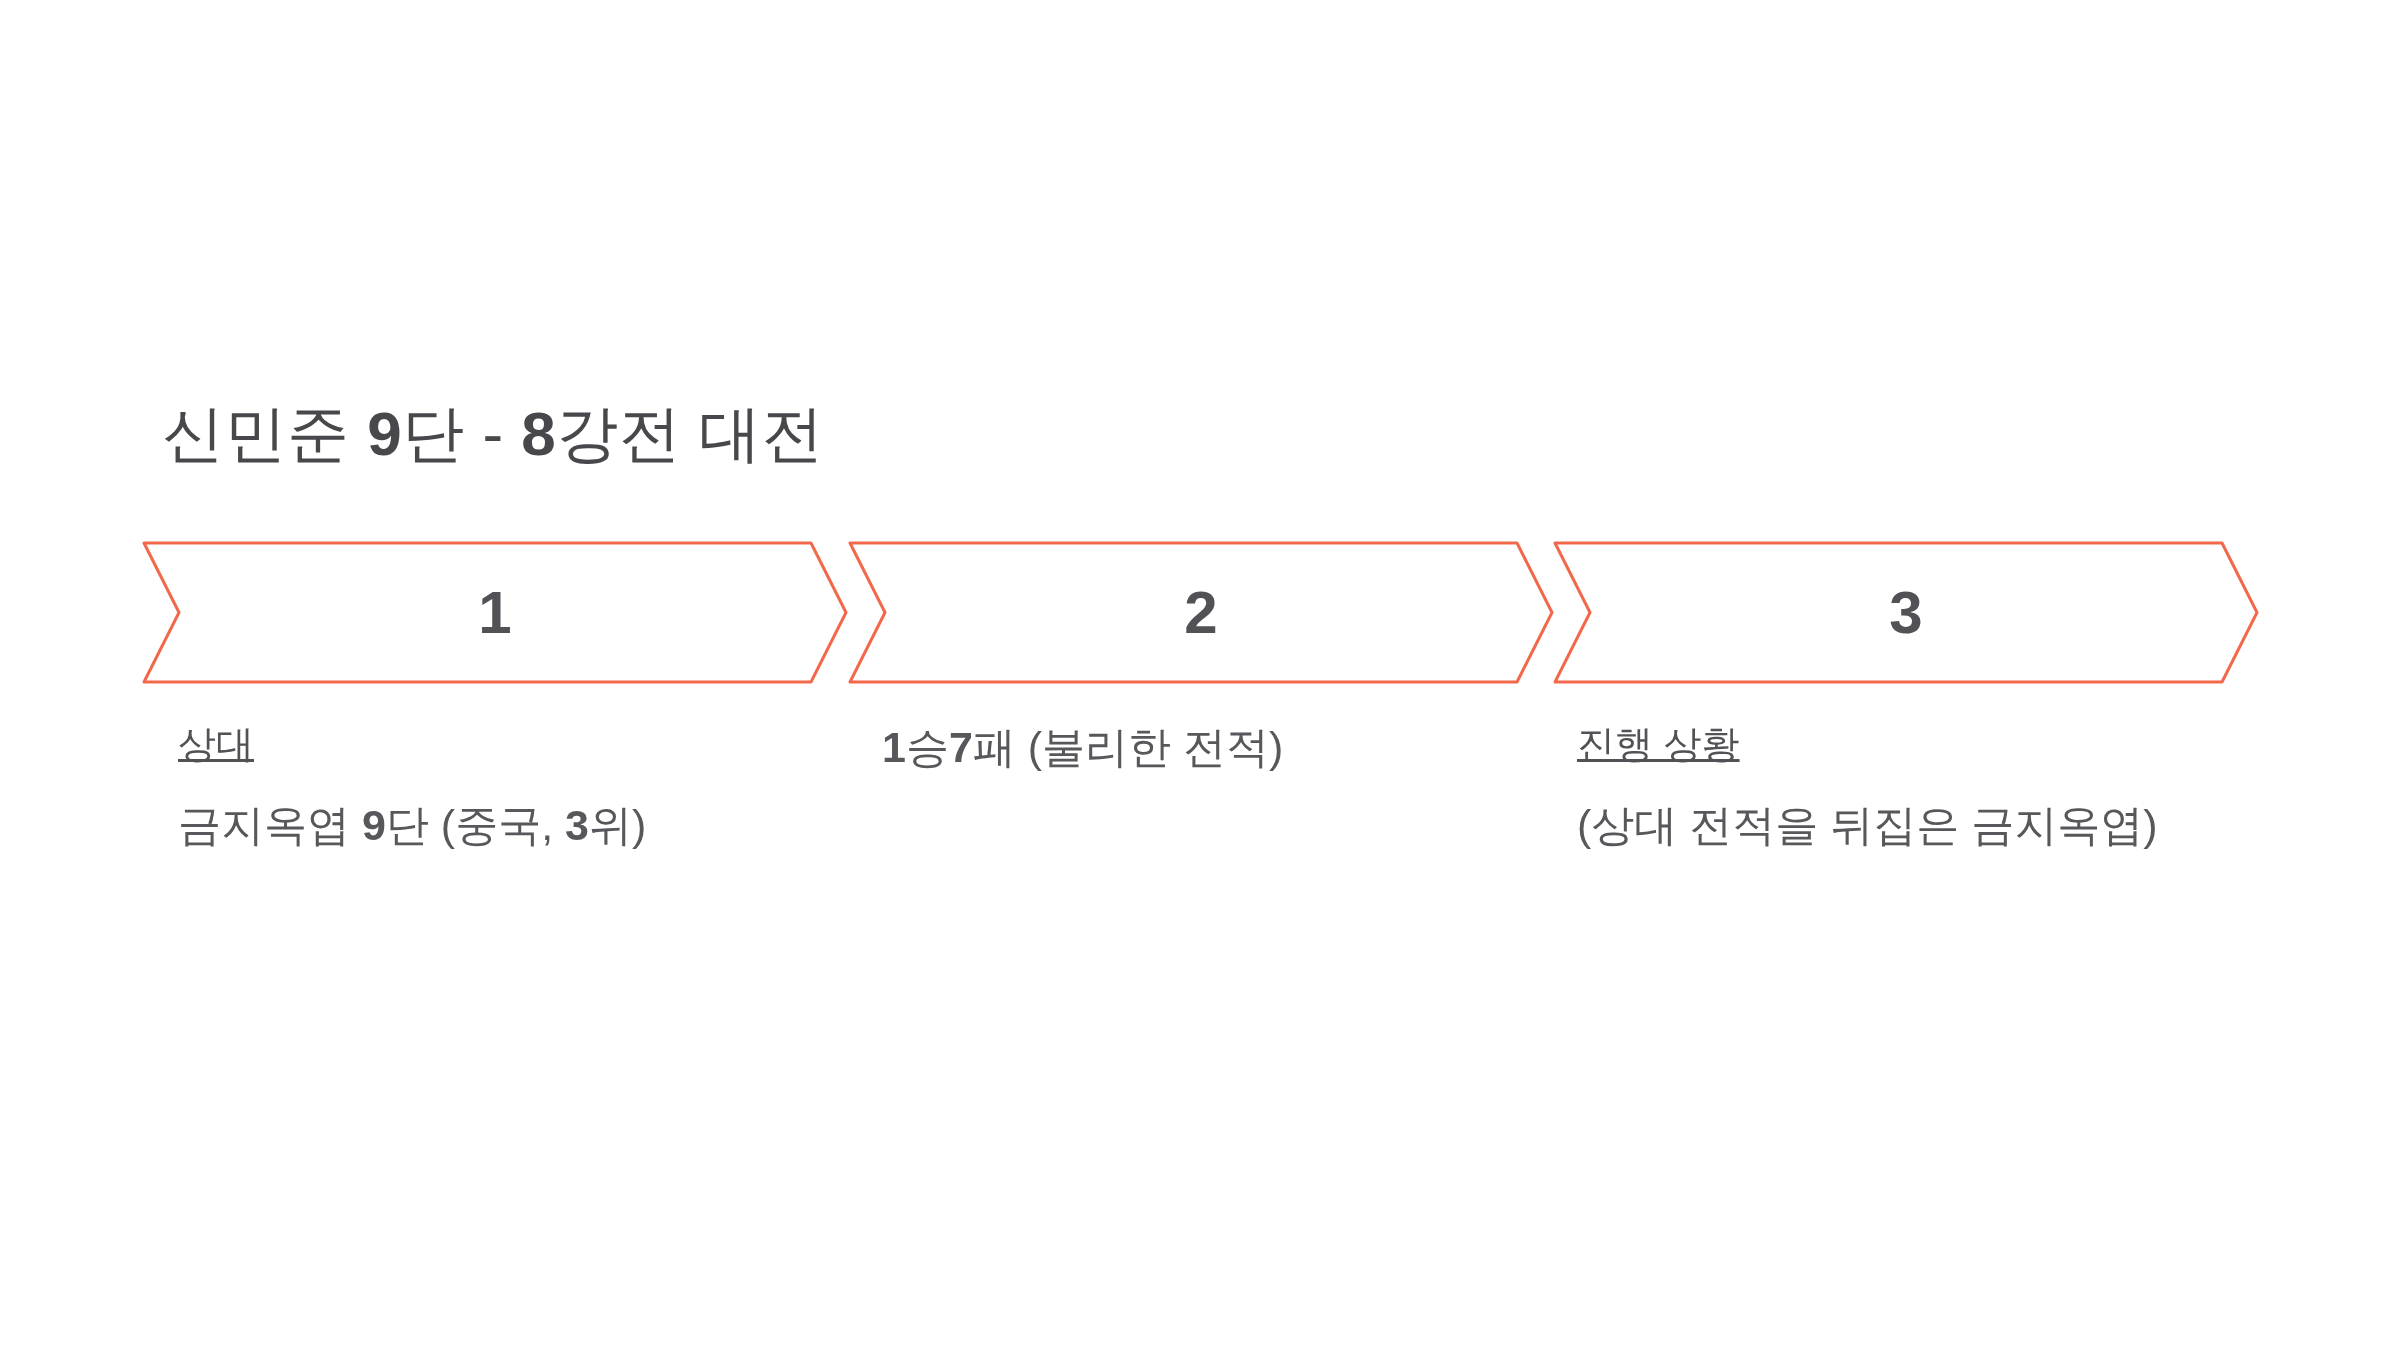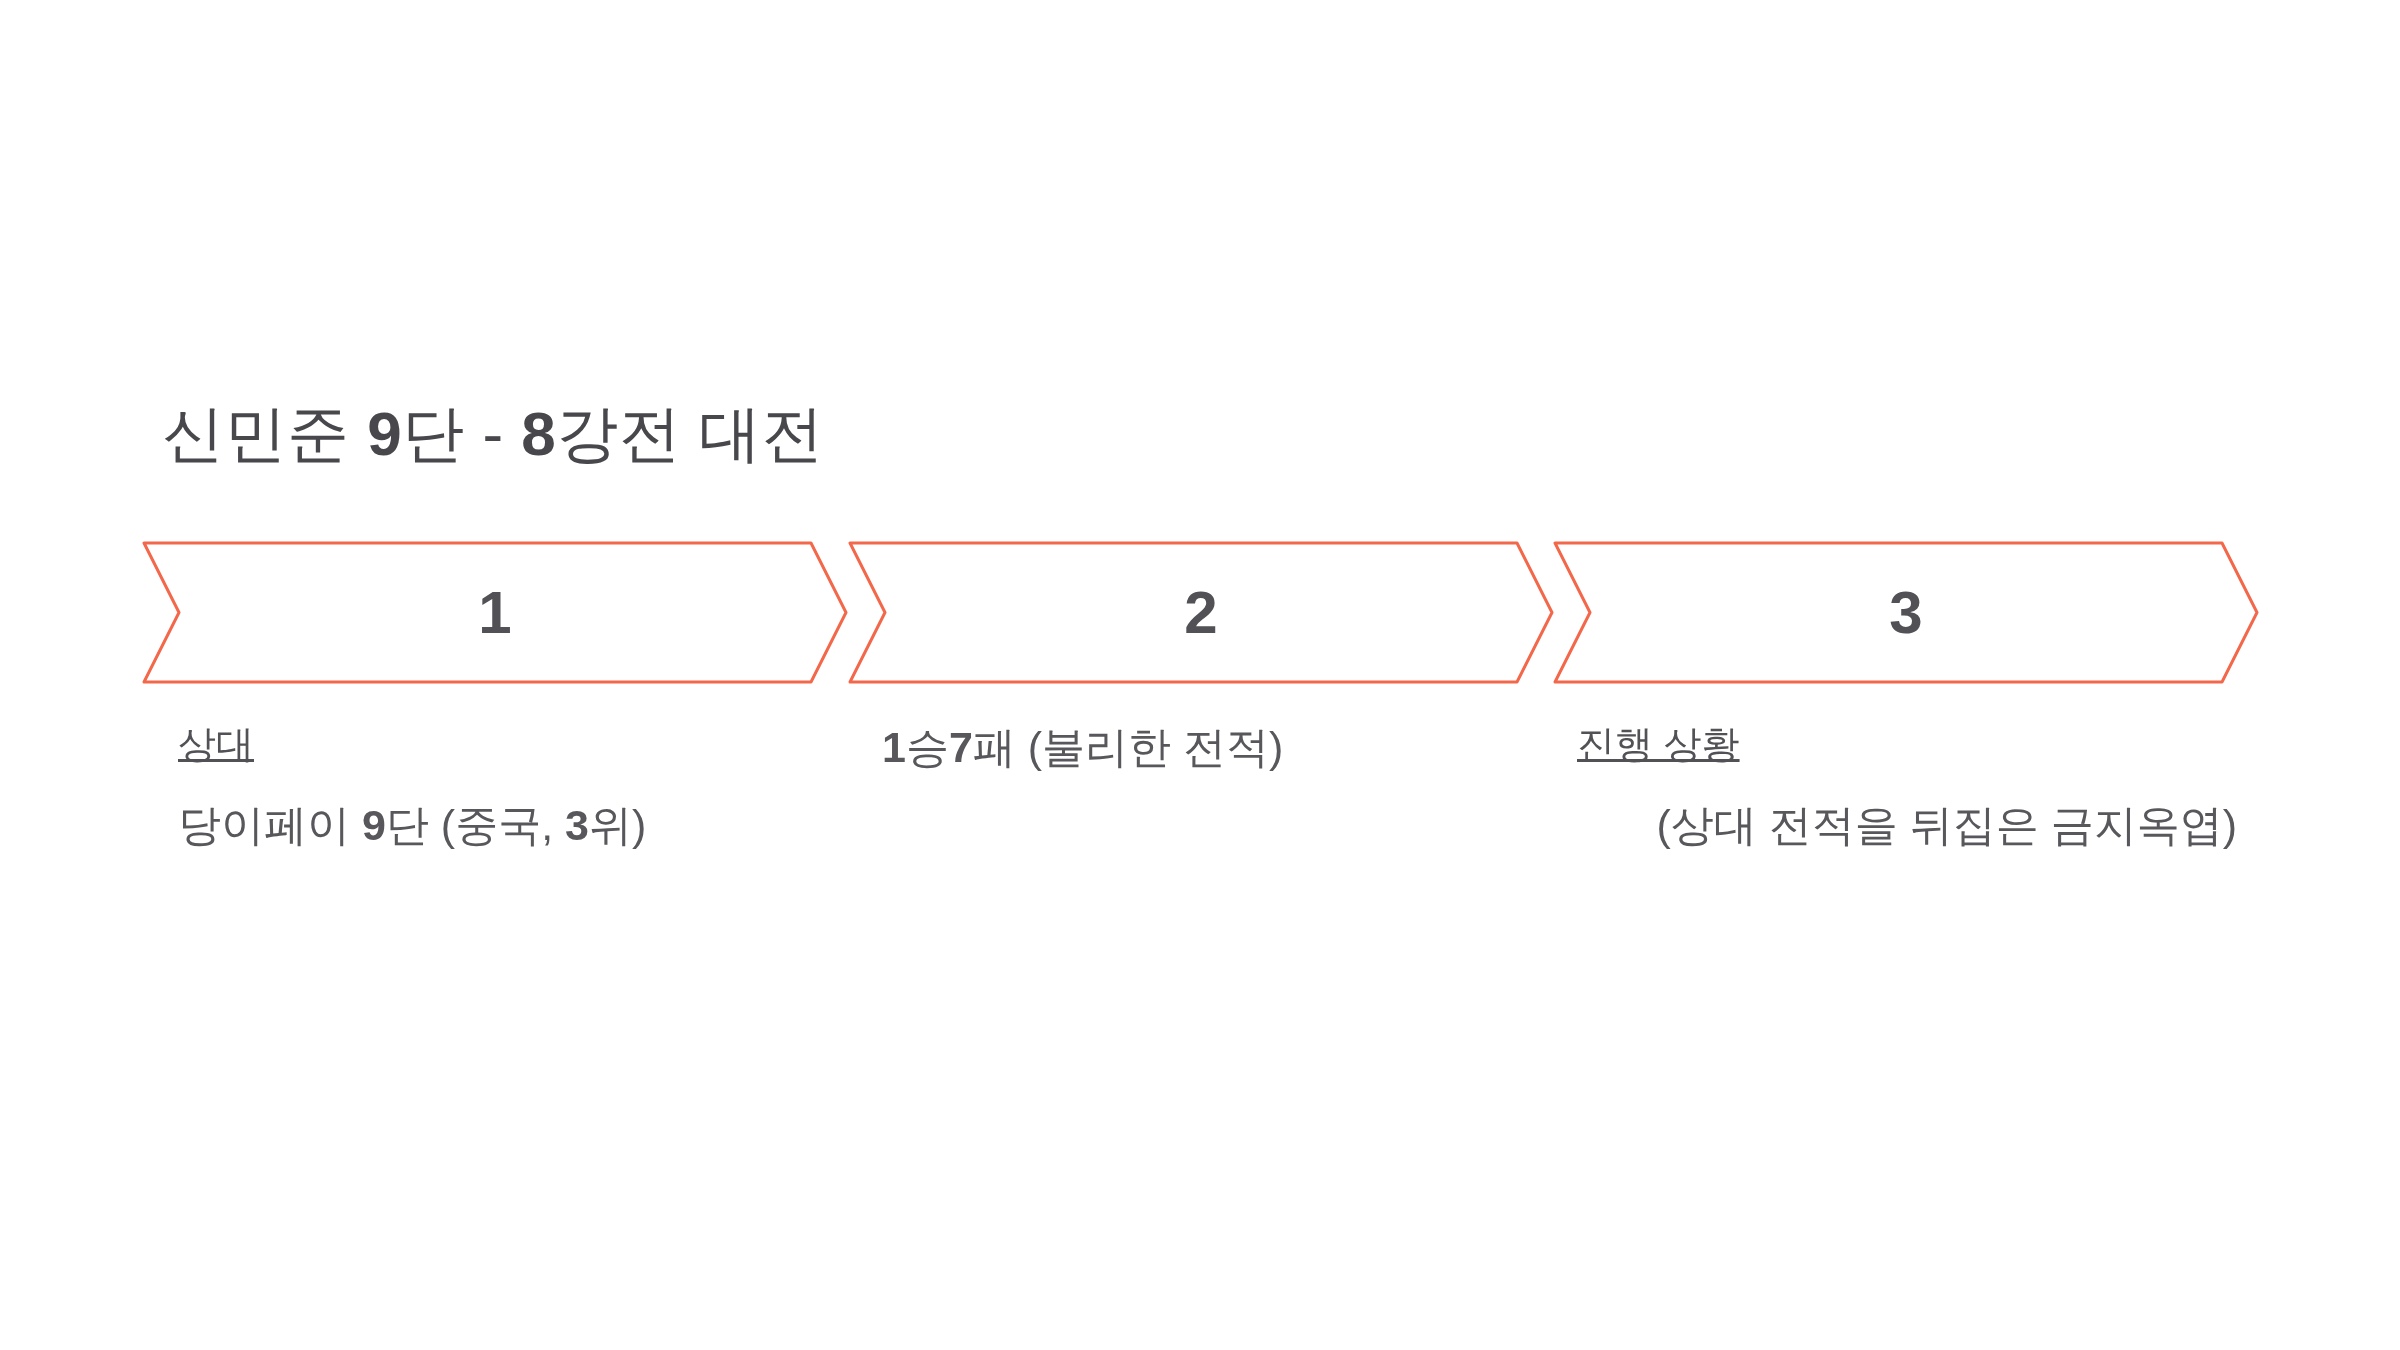--- a/index.html
+++ b/index.html
@@ -88,21 +88,20 @@
   .win-line {
     color: var(--accent);
   }
   .win-line .check {
     display: inline-block;
     margin-right: 14px;
     font-weight: 400;
   }
   .note {
     margin-top: 26px;
-    text-align: right;
   }
 </style>
 </head>
 <body>
 
 <div class="canvas">
 
   <h1 class="title"><span>신민준 </span><span class="b">9</span><span>단 - </span><span class="b">8</span><span>강전 대전</span></h1>
 
   <div class="chevron-row">
@@ -121,21 +120,21 @@
     <div class="chev" style="left:1411px">
       <svg viewBox="0 0 706 143">
         <polygon points="2,2 669,2 704,71.5 669,141 2,141 37,71.5" fill="#FFFFFF" style="stroke:var(--accent)" stroke-width="3" stroke-linejoin="round"></polygon>
       </svg>
       <div class="chev-num">3</div>
     </div>
   </div>
 
   <div class="col" style="left:178px">
     <div class="col-heading">상대</div>
-    <div class="col-body"><span>당이페이 </span><span class="b">9</span><span>단 (중국, </span><span class="b">3</span><span>위)</span></div>
+    <div class="col-body"><span>금지옥엽 </span><span class="b">9</span><span>단 (중국, </span><span class="b">3</span><span>위)</span></div>
   </div>
 
   <div class="col" style="left:882px">
     <div class="col-body"><span class="b">1</span><span>승</span><span class="b">7</span><span>패 (불리한 전적)</span></div>
   </div>
 
   <div class="col" style="left:1577px">
     <div class="col-heading">진행 상황</div>
     <div class="col-body note">(상대 전적을 뒤집은 금지옥엽)</div>
   </div>

